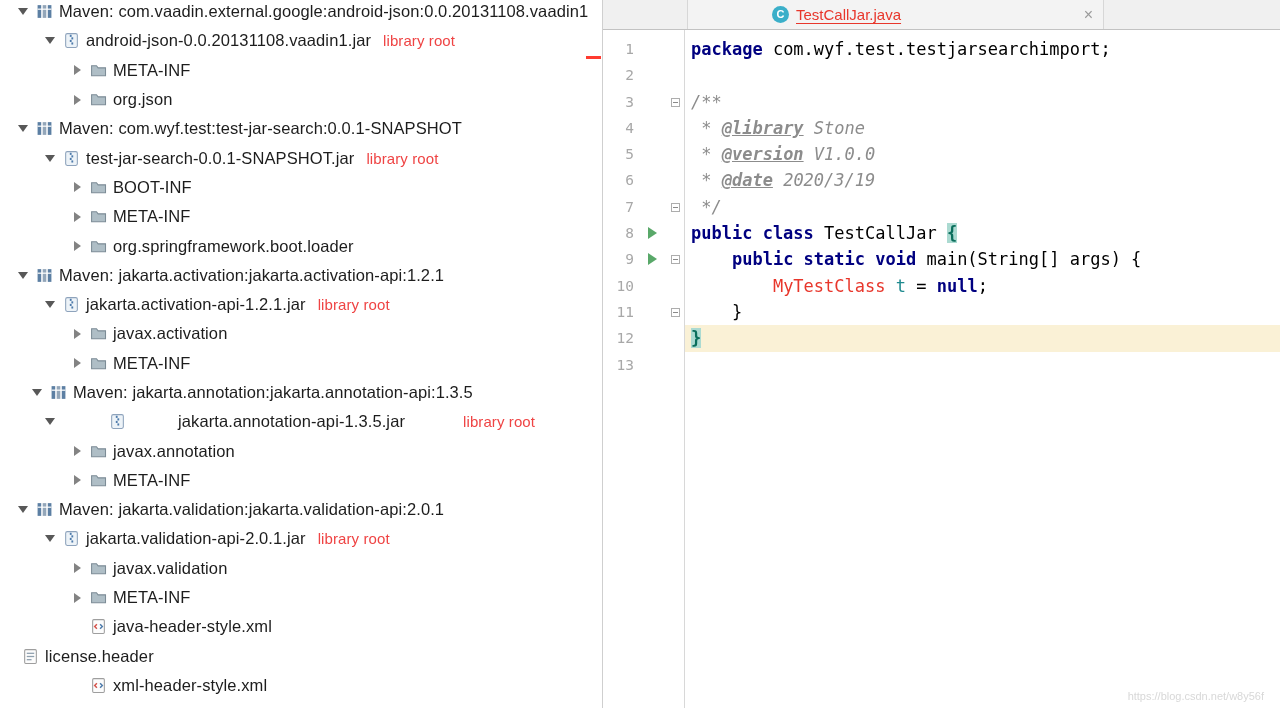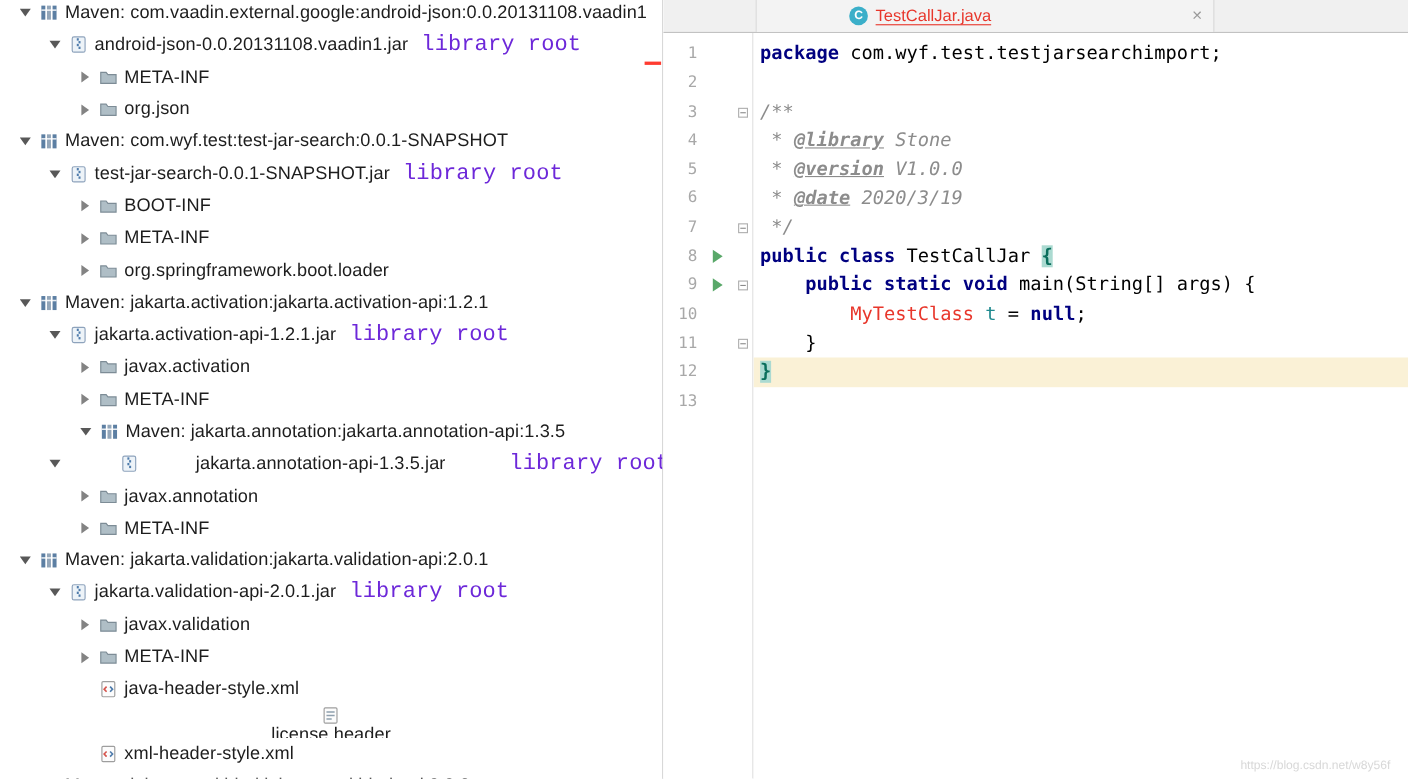--- a/index.html
+++ b/index.html
@@ -7,21 +7,21 @@
 
   
   .project-panel{width:602px;min-width:602px;height:708px;position:relative;background:#ffffff;border-right:1px solid #CFCFCF;overflow:hidden;}
   .tree{margin-top:-3px;}
   .tree-row{height:29.3px;display:flex;align-items:center;white-space:nowrap;overflow:hidden;font-family:"Liberation Sans",sans-serif;font-size:16.5px;color:#1d1d1d;letter-spacing:0.1px;cursor:default;}
   .chev{width:18px;min-width:18px;height:16px;display:flex;align-items:center;justify-content:center;}
   .chev-down{width:0;height:0;border-left:5.5px solid transparent;border-right:5.5px solid transparent;border-top:7px solid #585858;}
   .chev-right{width:0;height:0;border-top:5.5px solid transparent;border-bottom:5.5px solid transparent;border-left:7px solid #838383;}
   .ticon{width:17px;min-width:17px;height:17px;margin:0 6px 0 4px;display:flex;align-items:center;}
   .ticon svg{width:17px;height:17px;display:block;}
-  .tsuffix{color:#6d28d9;margin-left:12px;font-size:20px;font-family:Liberation Mono, monospace;}
+  .tsuffix{color:#ef4444;margin-left:12px;font-size:15px;}
   .error-mark{position:absolute;top:56px;right:1px;width:15px;height:3px;background:#FF3B30;}
 
   
   .editor-panel{flex:1;display:flex;flex-direction:column;height:708px;position:relative;background:#fff;overflow:hidden;}
   .tab-bar{height:29px;min-height:29px;background:#F0F0F0;border-bottom:1px solid #C2C2C2;display:flex;position:relative;}
   .tab-spacer{width:85px;min-width:85px;border-right:1px solid #D7D7D7;box-sizing:border-box;}
   .tab{width:416px;min-width:416px;display:flex;align-items:center;padding-left:84px;position:relative;border-right:1px solid #D7D7D7;background:#F3F3F3;box-sizing:border-box;cursor:pointer;}
   .class-icon{width:17px;height:17px;min-width:17px;border-radius:50%;background:#3BAFC9;color:#fff;font:bold 11px/17px "Liberation Sans",sans-serif;text-align:center;}
   .tab-title{margin-left:7px;font-size:15px;color:#E8362B;text-decoration:underline;text-underline-offset:3px;}
   .tab-close{position:absolute;right:10px;top:50%;transform:translateY(-50%);color:#9A9A9A;font-size:16px;line-height:16px;cursor:pointer;}
@@ -218,21 +218,21 @@
         <span class="chev">
           <span class="chev-right"></span>
         </span>
         <span class="ticon">
           <svg viewBox="0 0 16 16">
             <path d="M1.5 3.5 h4.6 l1.5 2 h7 v7.5 h-13.1 z" fill="#AFBEC6" stroke="#7D8C96" stroke-width="1"></path>
           </svg>
         </span>
         <span>META-INF</span>
       </div>
-      <div class="tree-row" style="padding-left: 28px; margin-left: 41px;">
+      <div class="tree-row" style="padding-left: 28px;">
         <span class="chev">
           <span class="chev-down"></span>
         </span>
         <span class="ticon">
           <svg viewBox="0 0 16 16">
             <rect x="1.5" y="2" width="3.4" height="12" fill="#5C7FA3"></rect>
             <rect x="6.3" y="2" width="3.4" height="12" fill="#93A6B9"></rect>
             <rect x="11.1" y="2" width="3.4" height="12" fill="#5C7FA3"></rect>
             <rect x="1.5" y="5.2" width="13" height="1.3" fill="#ffffff" opacity="0.85"></rect>
           </svg>
@@ -337,21 +337,21 @@
         <span class="chev"></span>
         <span class="ticon">
           <svg viewBox="0 0 16 16">
             <rect x="2.5" y="1.5" width="11" height="13" rx="1" fill="#FCFCFC" stroke="#9E9E9E"></rect>
             <path d="M6.5 5.8 4.4 8 6.5 10.2" stroke="#D6544C" stroke-width="1.4" fill="none"></path>
             <path d="M9.5 5.8 11.6 8 9.5 10.2" stroke="#4E7BAB" stroke-width="1.4" fill="none"></path>
           </svg>
         </span>
         <span>java-header-style.xml</span>
       </div>
-      <div class="tree-row" style=" flex-direction: column;">
+      <div class="tree-row" style="">
         <span class="chev"></span>
         <span class="ticon">
           <svg viewBox="0 0 16 16">
             <rect x="2.5" y="1.5" width="11" height="13" rx="1" fill="#FCFCFC" stroke="#9E9E9E"></rect>
             <g stroke="#8FA0AE" stroke-width="1.2">
               <line x1="4.5" y1="5" x2="11.5" y2="5"></line>
               <line x1="4.5" y1="8" x2="11.5" y2="8"></line>
               <line x1="4.5" y1="11" x2="9" y2="11"></line>
             </g>
           </svg>

